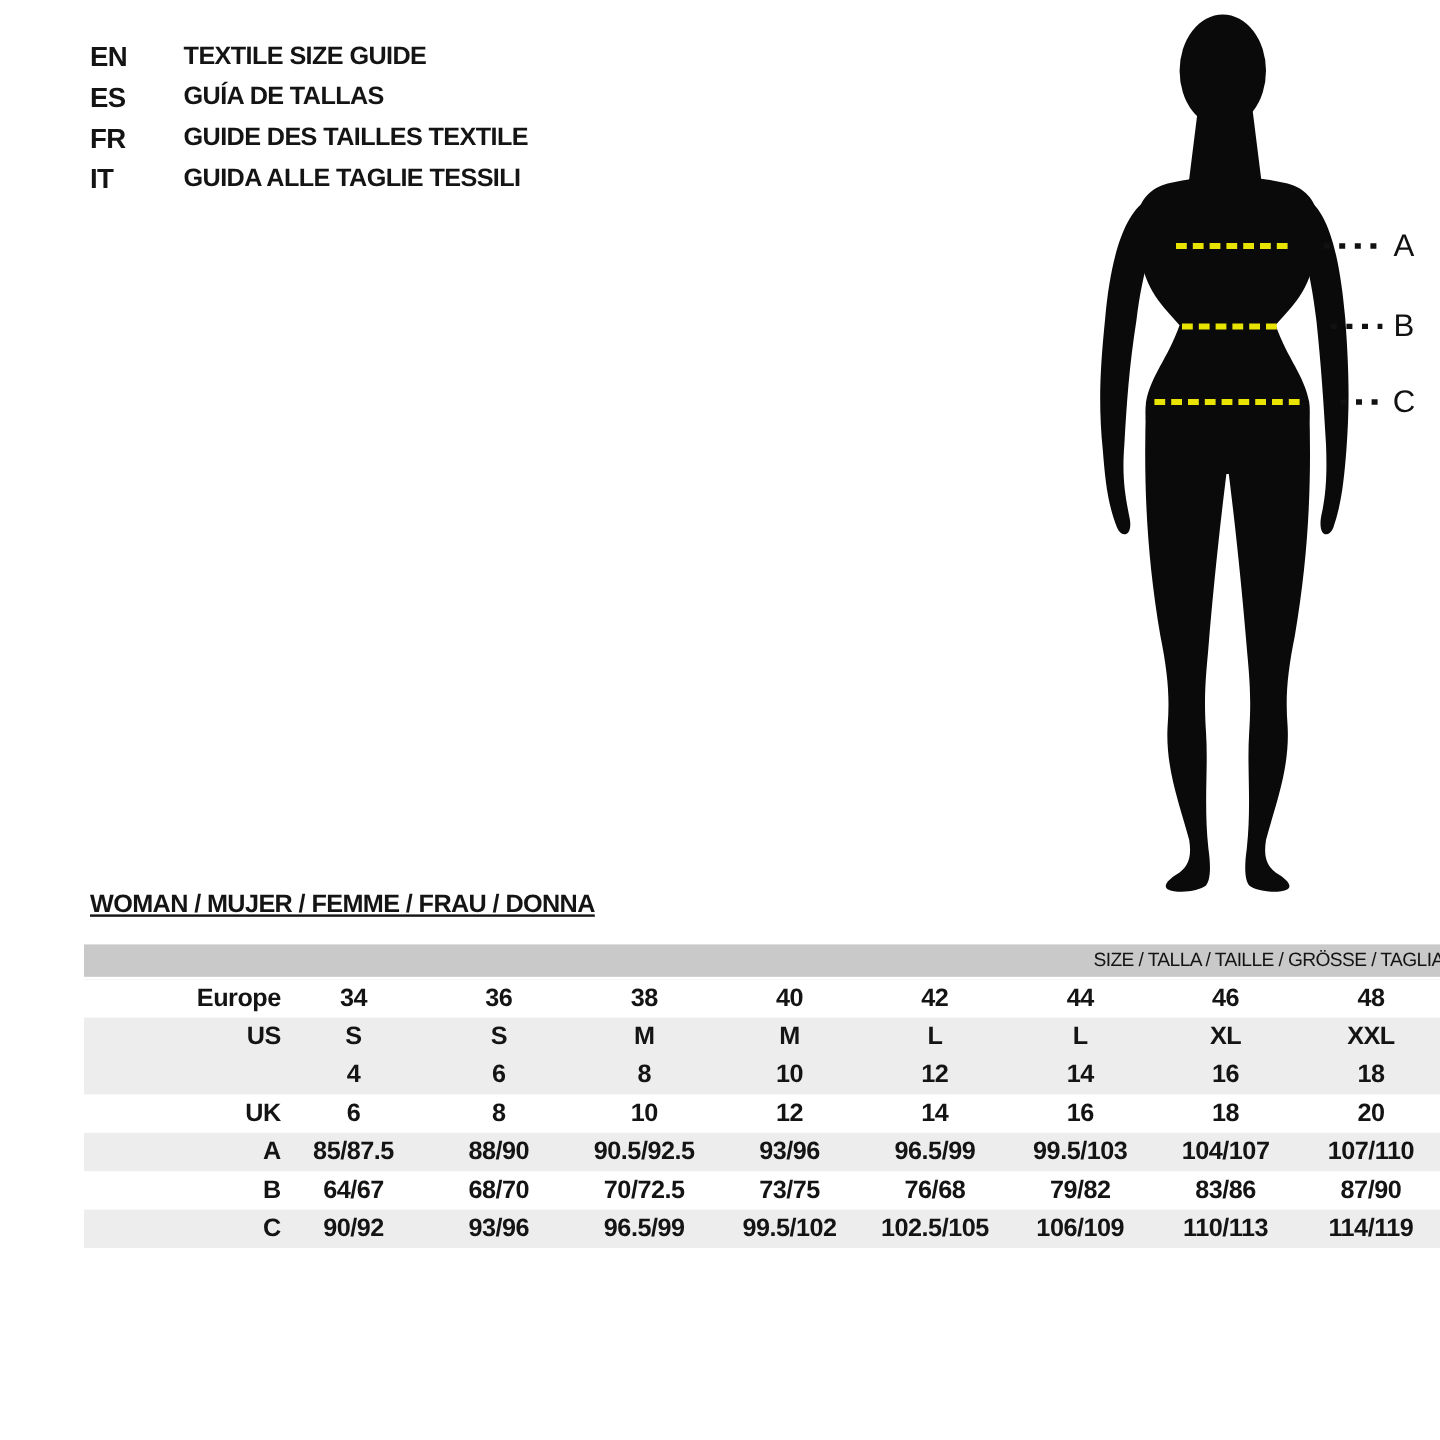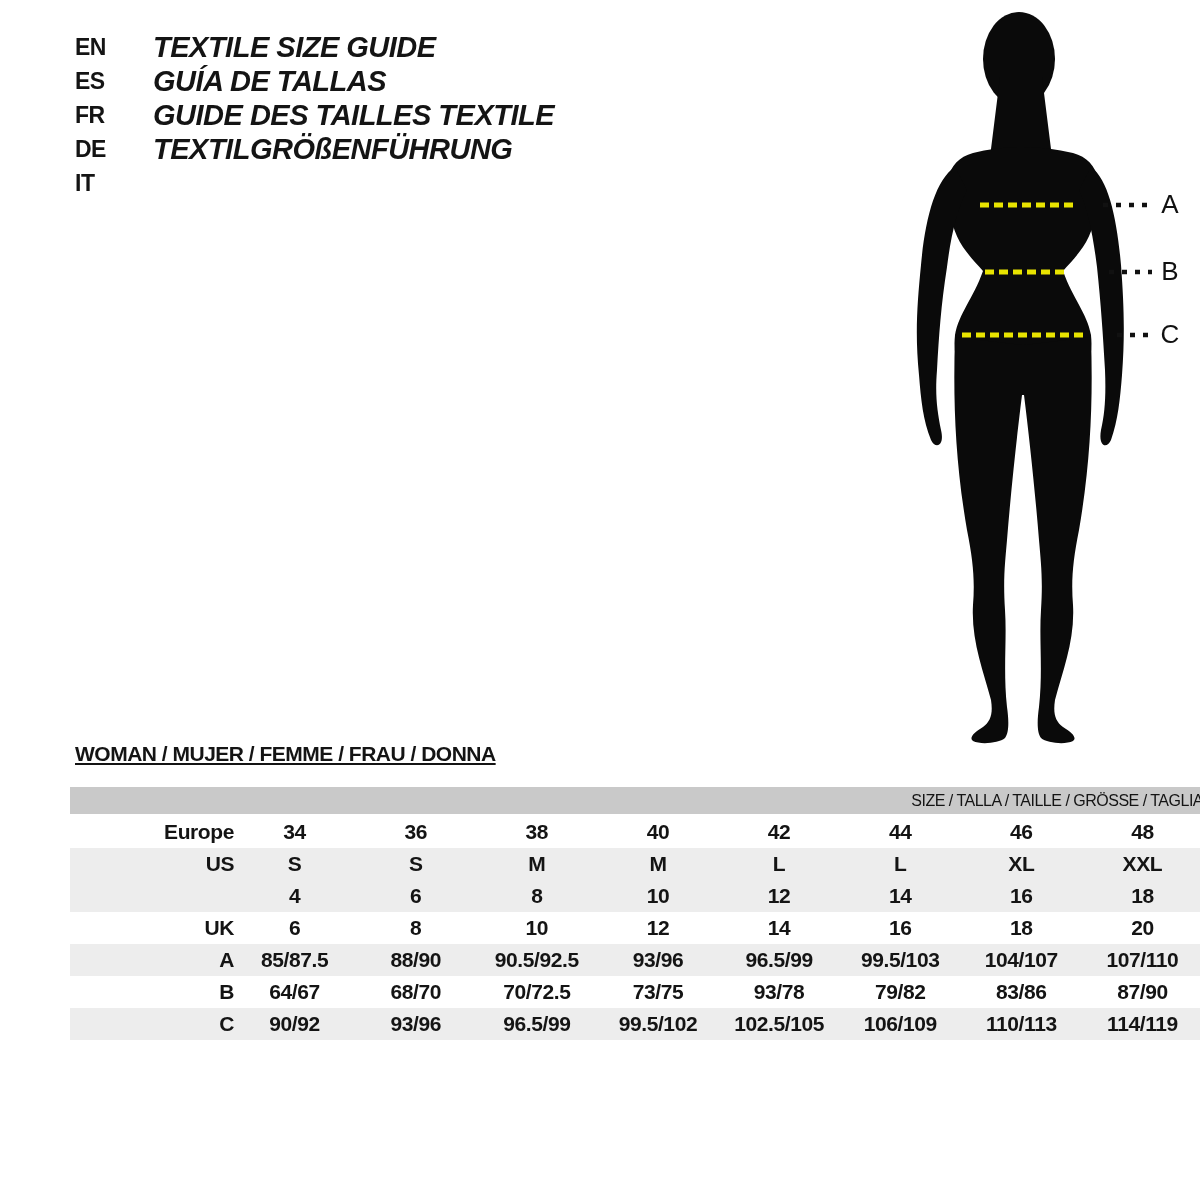--- a/index.html
+++ b/index.html
@@ -10,21 +10,21 @@
     font-family:"Liberation Sans", sans-serif;
     color:#141414;
     overflow:hidden;
     margin-left:35px;
   }
 
   
   .lang-list{position:absolute;left:40px;top:30px;}
   .lang-row{display:flex;height:34px;align-items:center;}
   .lang-code{width:78px;font-size:23px;font-weight:700;letter-spacing:-0.5px;}
-  .lang-title{font-size:29px;font-weight:700;letter-spacing:-0.5px;font-style:italic;}
+  .lang-title{font-size:21px;font-weight:700;letter-spacing:-0.5px;}
 
   
   .figure-wrap{position:absolute;left:870px;top:5px;width:330px;height:745px;}
   .measure-label{
     position:absolute;font-size:26px;font-weight:500;color:#111;
     width:30px;text-align:center;
   }
   .label-a{left:1120px;top:189px;}
   .label-b{left:1120px;top:256px;}
   .label-c{left:1120px;top:319px;}
@@ -69,25 +69,22 @@
     </div>
     <div class="lang-row">
       <span class="lang-code">ES</span>
       <span class="lang-title">GUÍA DE TALLAS</span>
     </div>
     <div class="lang-row">
       <span class="lang-code">FR</span>
       <span class="lang-title">GUIDE DES TAILLES TEXTILE</span>
     </div>
     <div class="lang-row">
-      <span class="lang-code">DE</span>
-      <span class="lang-title">TEXTILGRÖßENFÜHRUNG</span>
-    </div>
-    <div class="lang-row">
       <span class="lang-code">IT</span>
+      <span class="lang-title">GUIDA ALLE TAGLIE TESSILI</span>
     </div>
   </div>
 
   <div class="figure-wrap">
     <svg width="330" height="745" viewBox="0 0 330 745">
       <g fill="#0a0a0a" stroke="none">
 
         <ellipse cx="114" cy="54" rx="36" ry="47"></ellipse>
 
         <path d="M95,72 L137,72 L147,152 L85,152 Z"></path>
@@ -231,21 +228,21 @@
       <span class="cell">104/107</span>
       <span class="cell">107/110</span>
     </div>
 
     <div class="t-row">
       <span class="cell label">B</span>
       <span class="cell">64/67</span>
       <span class="cell">68/70</span>
       <span class="cell">70/72.5</span>
       <span class="cell">73/75</span>
-      <span class="cell">93/78</span>
+      <span class="cell">76/68</span>
       <span class="cell">79/82</span>
       <span class="cell">83/86</span>
       <span class="cell">87/90</span>
     </div>
 
     <div class="t-row stripe">
       <span class="cell label">C</span>
       <span class="cell">90/92</span>
       <span class="cell">93/96</span>
       <span class="cell">96.5/99</span>

